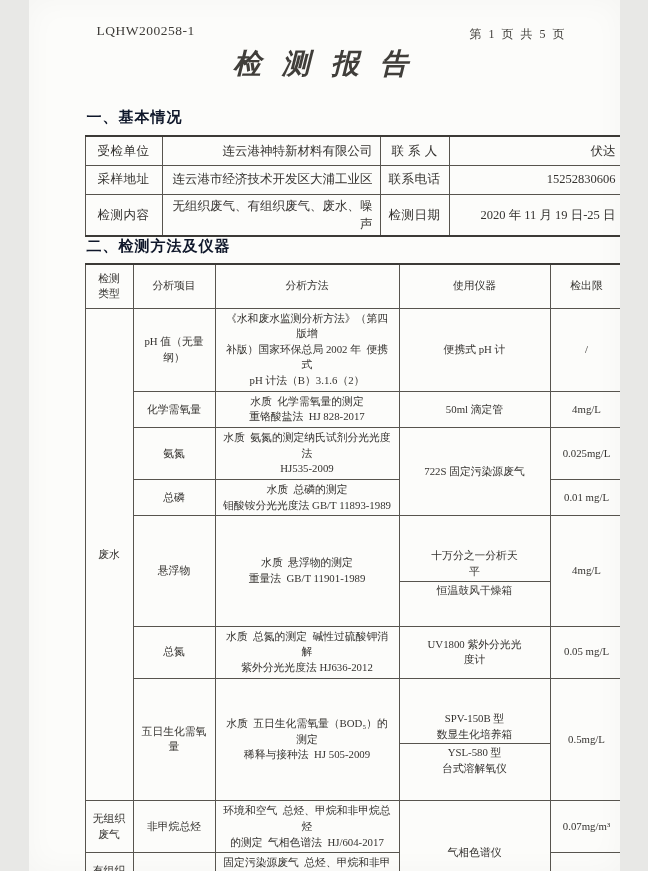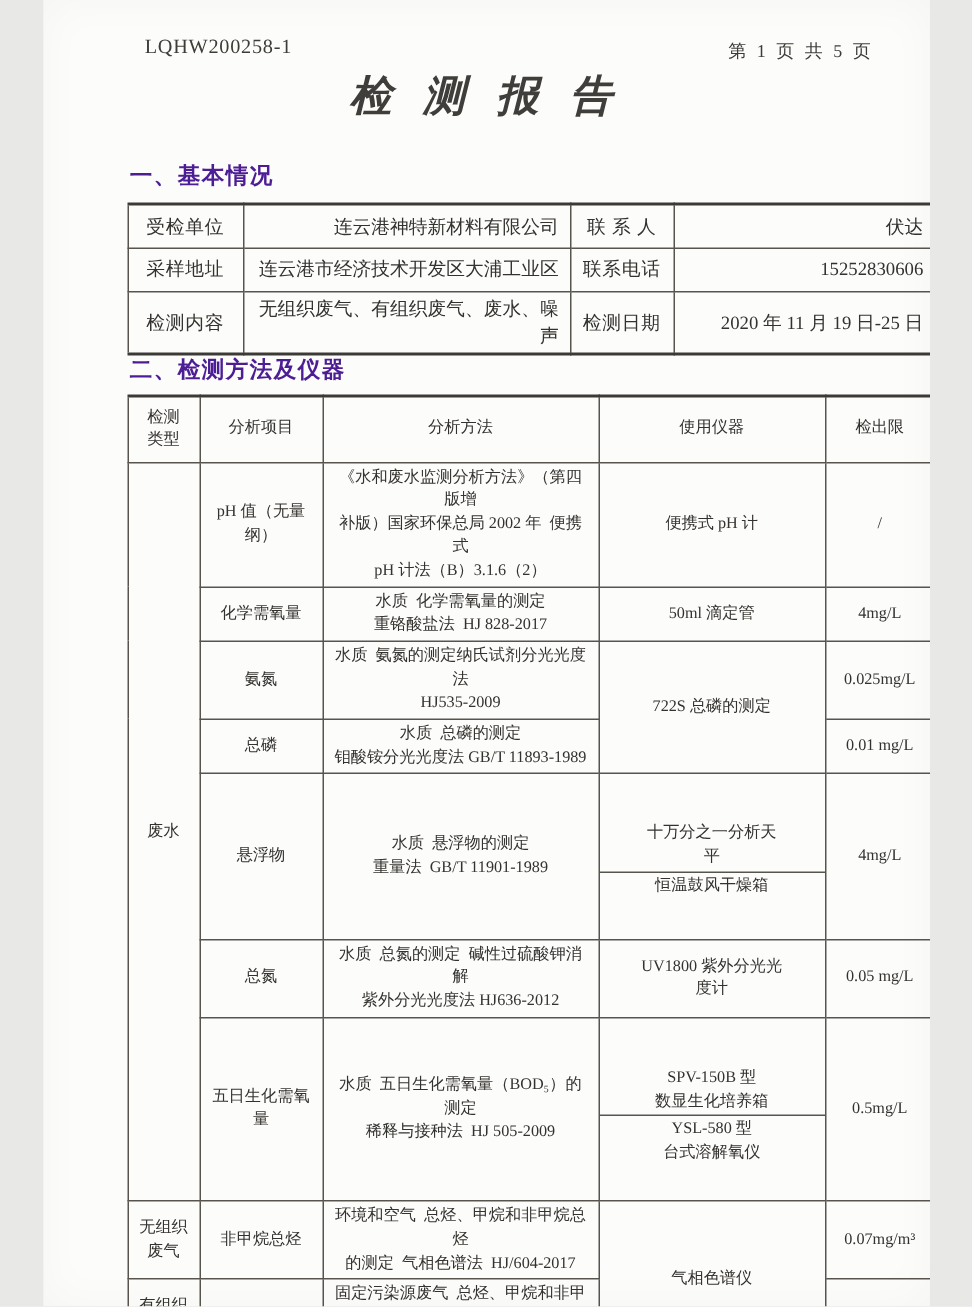--- a/index.html
+++ b/index.html
@@ -19,34 +19,34 @@
     font-family:"Liberation Serif","DejaVu Serif",serif;
     overflow:hidden;
     box-shadow:inset 0 0 30px rgba(0,0,0,0.03);
   }
   .doc-number{
     position:absolute;left:68px;top:23px;
     font-size:13.5px;letter-spacing:0.5px;color:var(--ink-soft);
   }
   .page-indicator{
     position:absolute;left:441px;top:26px;
-    font-size:12px;letter-spacing:2px;color:var(--ink-soft);margin-left:16px;
+    font-size:12px;letter-spacing:2px;color:var(--ink-soft);
   }
   .report-title{
     position:absolute;left:0;right:0;top:45px;margin:0;
     text-align:center;
     font-size:28px;font-weight:600;letter-spacing:7px;
     color:#403e3a;
     font-family:"Liberation Serif","DejaVu Serif",serif;
     font-style:italic;
   }
   .section-heading{
     position:absolute;left:58px;margin:0;
     font-size:15px;font-weight:bold;letter-spacing:1px;
-    color:#4c1d95;
+    color:#0f172a;
     font-family:"Liberation Sans","DejaVu Sans",sans-serif;
   }
   #heading-basic{top:108px;}
   #heading-methods{top:237px;}
 
   table{border-collapse:collapse;table-layout:fixed;position:absolute;left:56px;}
   td{
     border:1px solid var(--line);
     font-size:11px;line-height:1.45;
     color:var(--ink);
@@ -181,21 +181,21 @@
       <td class="c">水质  化学需氧量的测定
 重铬酸盐法  HJ 828-2017</td>
       <td class="c">50ml 滴定管</td>
       <td class="c">4mg/L</td>
     </tr>
 
     <tr class="r-nh3n">
       <td class="c">氨氮</td>
       <td class="c">水质  氨氮的测定纳氏试剂分光光度法
 HJ535-2009</td>
-      <td class="c" rowspan="2">722S 总磷的测定</td>
+      <td class="c" rowspan="2">722S 固定污染源废气</td>
       <td class="c">0.025mg/L</td>
     </tr>
 
     <tr class="r-tp">
       <td class="c">总磷</td>
       <td class="c">水质  总磷的测定
 钼酸铵分光光度法 GB/T 11893-1989</td>
       <td class="c">0.01 mg/L</td>
     </tr>
 

